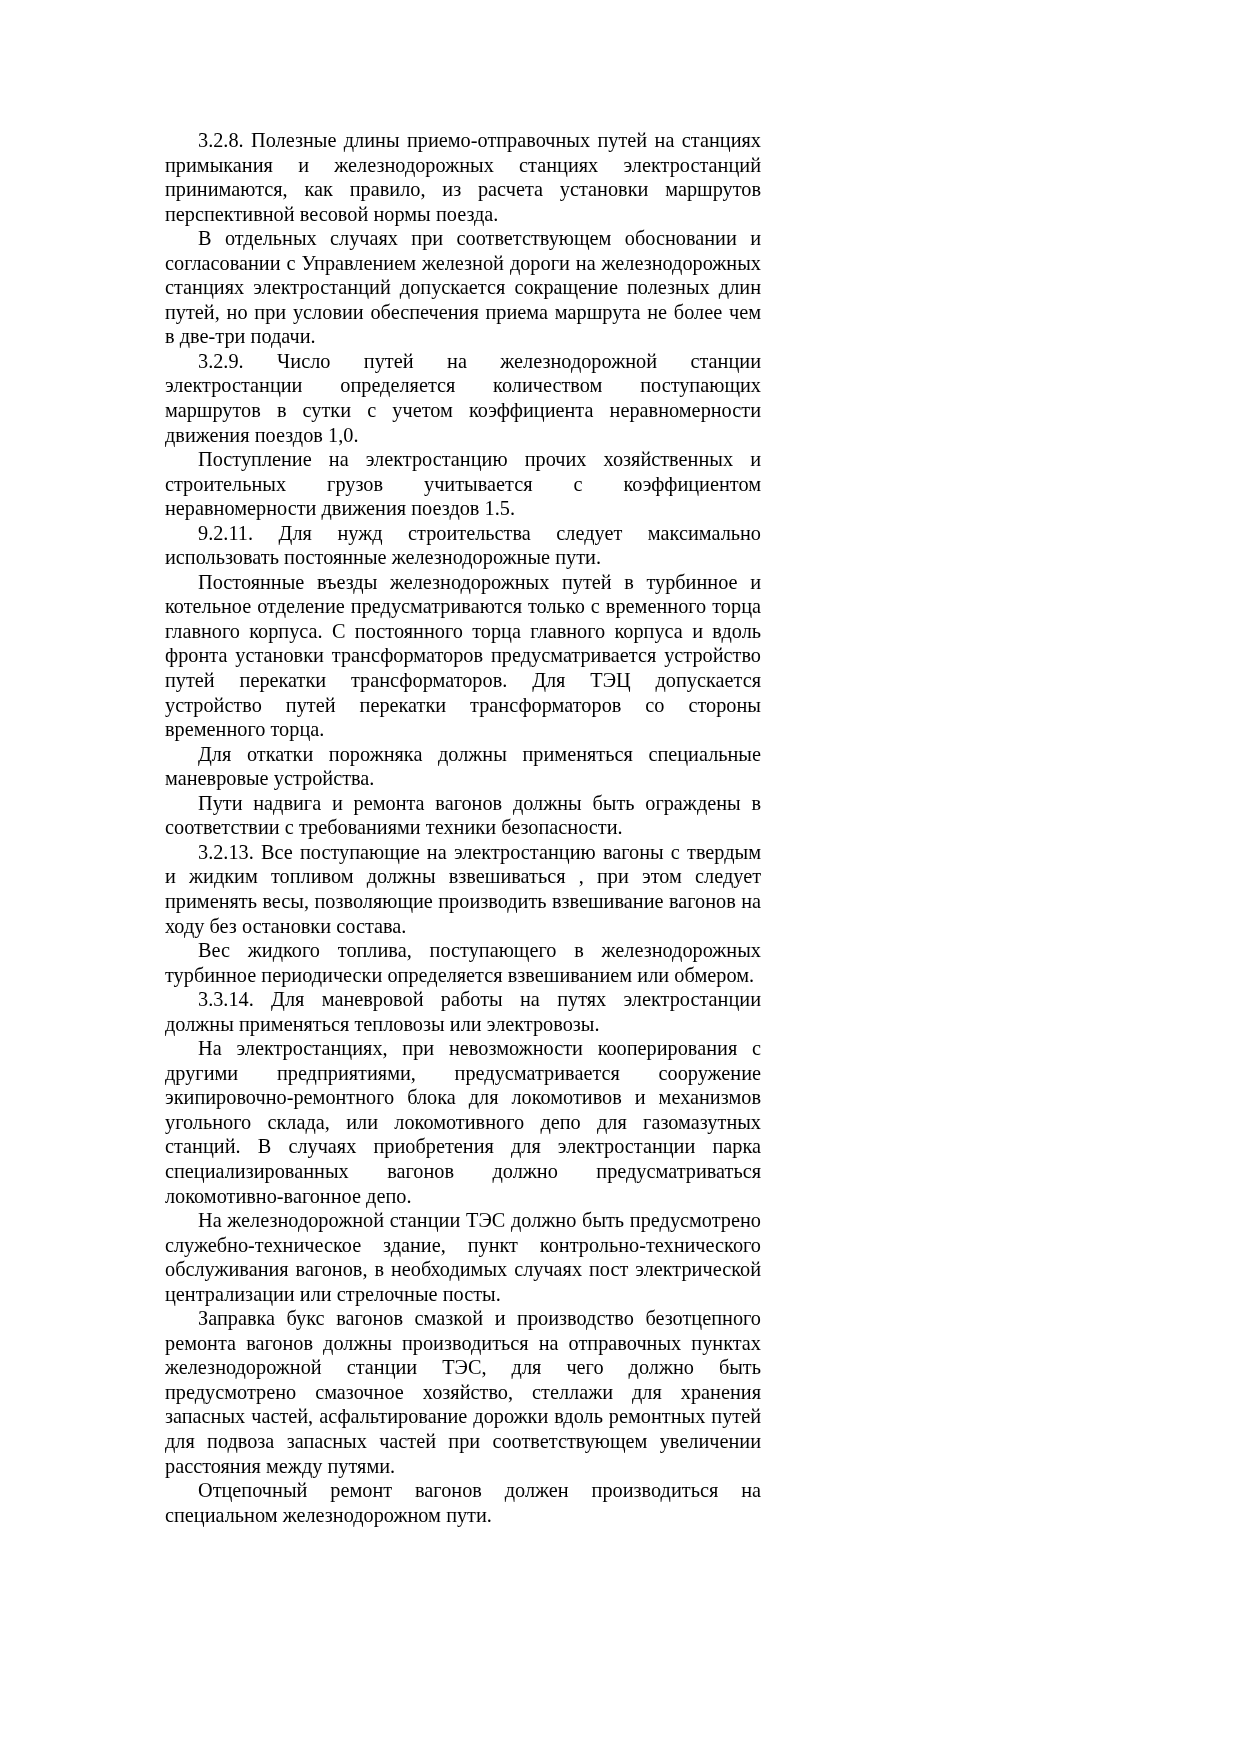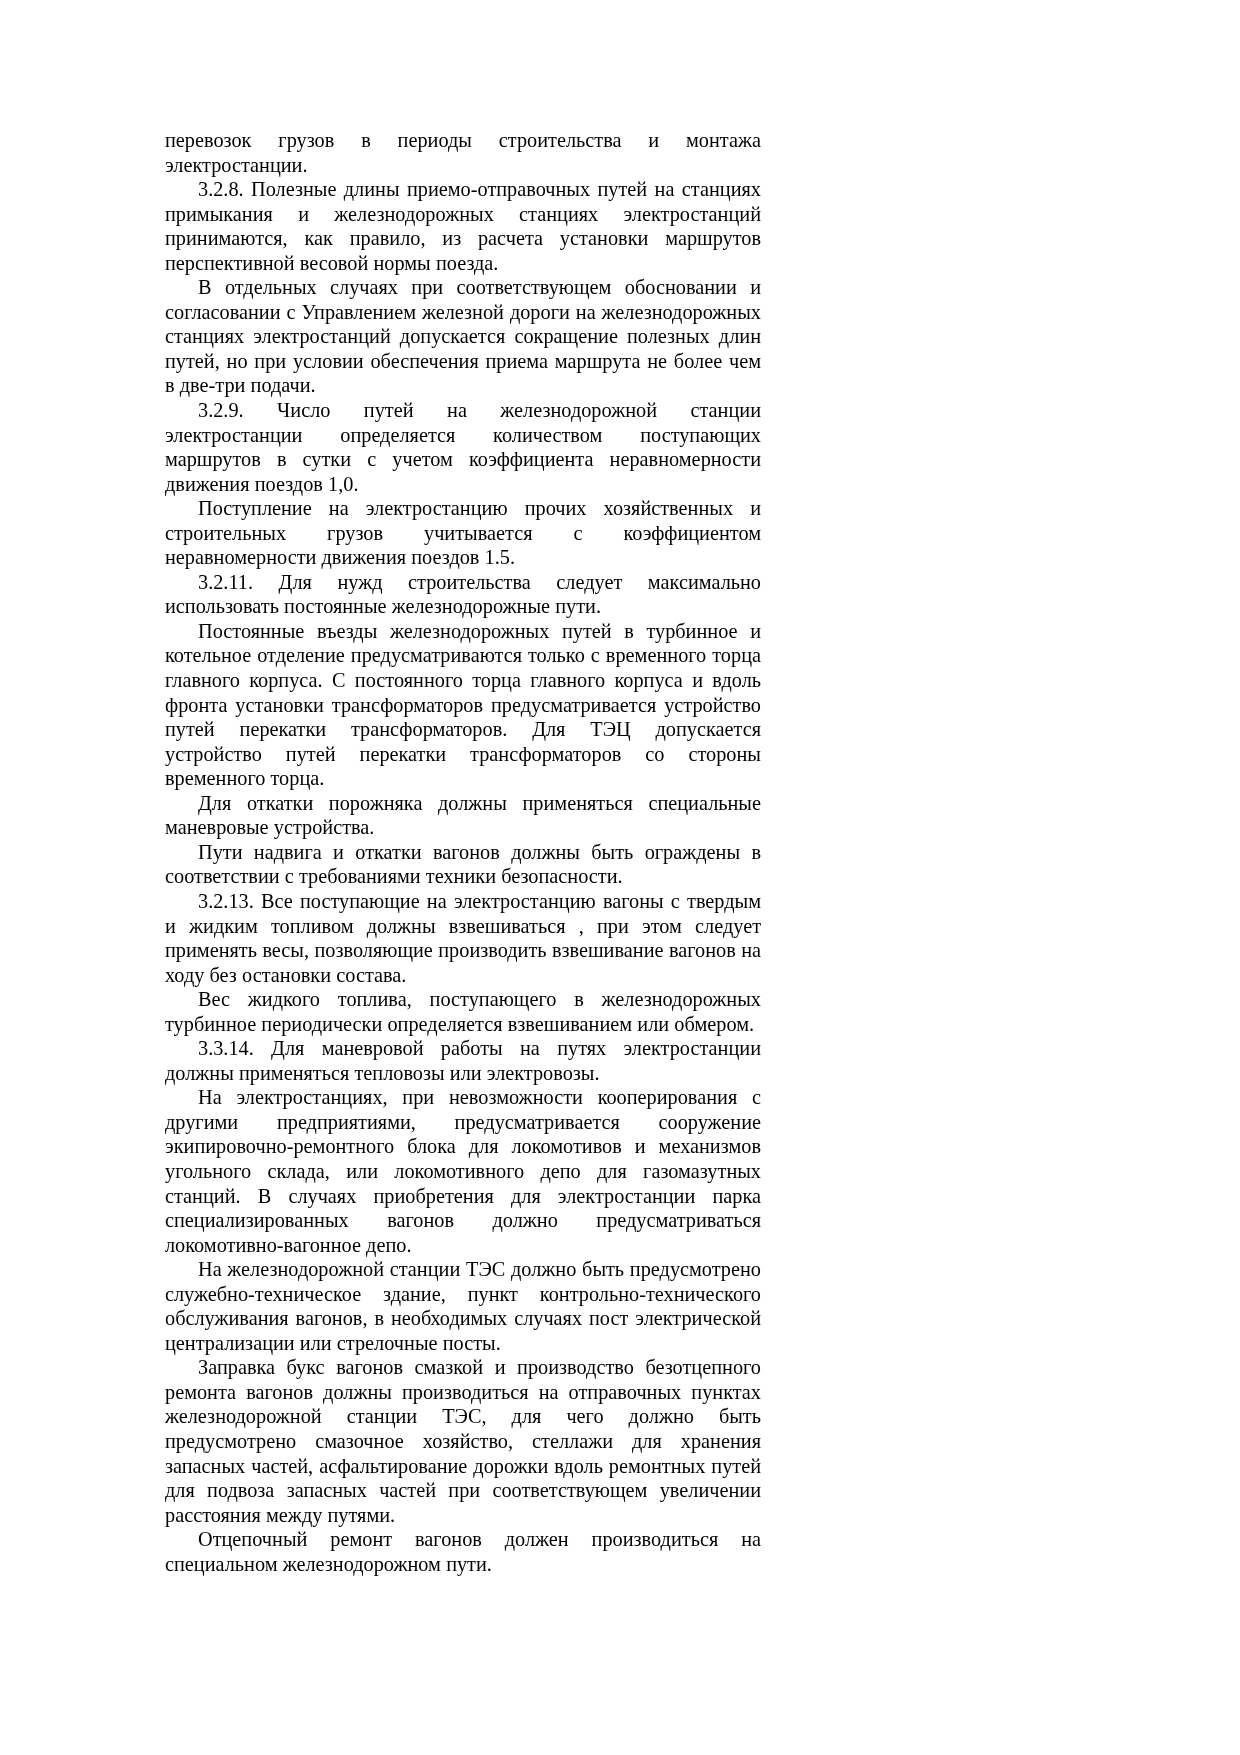--- a/index.html
+++ b/index.html
@@ -43,29 +43,28 @@
   p.para:last-child {
     text-align-last: left;
   }
 </style>
 </head>
 <body>
 
 <div class="page">
   <div class="text-column">
 
-    <p class="para no-indent">перевозок грузов в периоды строительства и монтажа электростанции.</p>
     <p class="para">3.2.8. Полезные длины приемо-отправочных путей на станциях примыкания и железнодорожных станциях электростанций принимаются, как правило, из расчета установки маршрутов перспективной весовой нормы поезда.</p>
     <p class="para">В отдельных случаях при соответствующем обосновании и согласовании с Управлением железной дороги на железнодорожных станциях электростанций допускается сокращение полезных длин путей, но при условии обеспечения приема маршрута не более чем в две-три подачи.</p>
     <p class="para">3.2.9. Число путей на железнодорожной станции электростанции определяется количеством поступающих маршрутов в сутки с учетом коэффициента неравномерности движения поездов 1,0.</p>
     <p class="para">Поступление на электростанцию прочих хозяйственных и строительных грузов учитывается с коэффициентом неравномерности движения поездов 1.5.</p>
-    <p class="para">3.2.11. Для нужд строительства следует максимально использовать постоянные железнодорожные пути.</p>
+    <p class="para">9.2.11. Для нужд строительства следует максимально использовать постоянные железнодорожные пути.</p>
     <p class="para">Постоянные въезды железнодорожных путей в турбинное и котельное отделение предусматриваются только с временного торца главного корпуса. С постоянного торца главного корпуса и вдоль фронта установки трансформаторов предусматривается устройство путей перекатки трансформаторов. Для ТЭЦ допускается устройство путей перекатки трансформаторов со стороны временного торца.</p>
     <p class="para">Для откатки порожняка должны применяться специальные маневровые устройства.</p>
-    <p class="para">Пути надвига и откатки вагонов должны быть ограждены в соответствии с требованиями техники безопасности.</p>
+    <p class="para">Пути надвига и ремонта вагонов должны быть ограждены в соответствии с требованиями техники безопасности.</p>
     <p class="para">3.2.13. Все поступающие на электростанцию вагоны с твердым и жидким топливом должны взвешиваться , при этом следует применять весы, позволяющие производить взвешивание вагонов на ходу без остановки состава.</p>
     <p class="para">Вес жидкого топлива, поступающего в железнодорожных турбинное периодически определяется взвешиванием или обмером.</p>
     <p class="para">3.3.14. Для маневровой работы на путях электростанции должны применяться тепловозы или электровозы.</p>
     <p class="para">На электростанциях, при невозможности кооперирования с другими предприятиями, предусматривается сооружение экипировочно-ремонтного блока для локомотивов и механизмов угольного склада, или локомотивного депо для газомазутных станций. В случаях приобретения для электростанции парка специализированных вагонов должно предусматриваться локомотивно-вагонное депо.</p>
     <p class="para">На железнодорожной станции ТЭС должно быть предусмотрено служебно-техническое здание, пункт контрольно-технического обслуживания вагонов, в необходимых случаях пост электрической централизации или стрелочные посты.</p>
     <p class="para">Заправка букс вагонов смазкой и производство безотцепного ремонта вагонов должны производиться на отправочных пунктах железнодорожной станции ТЭС, для чего должно быть предусмотрено смазочное хозяйство, стеллажи для хранения запасных частей, асфальтирование дорожки вдоль ремонтных путей для подвоза запасных частей при соответствующем увеличении расстояния между путями.</p>
     <p class="para">Отцепочный ремонт вагонов должен производиться на специальном железнодорожном пути.</p>
 
   </div>
 </div>

